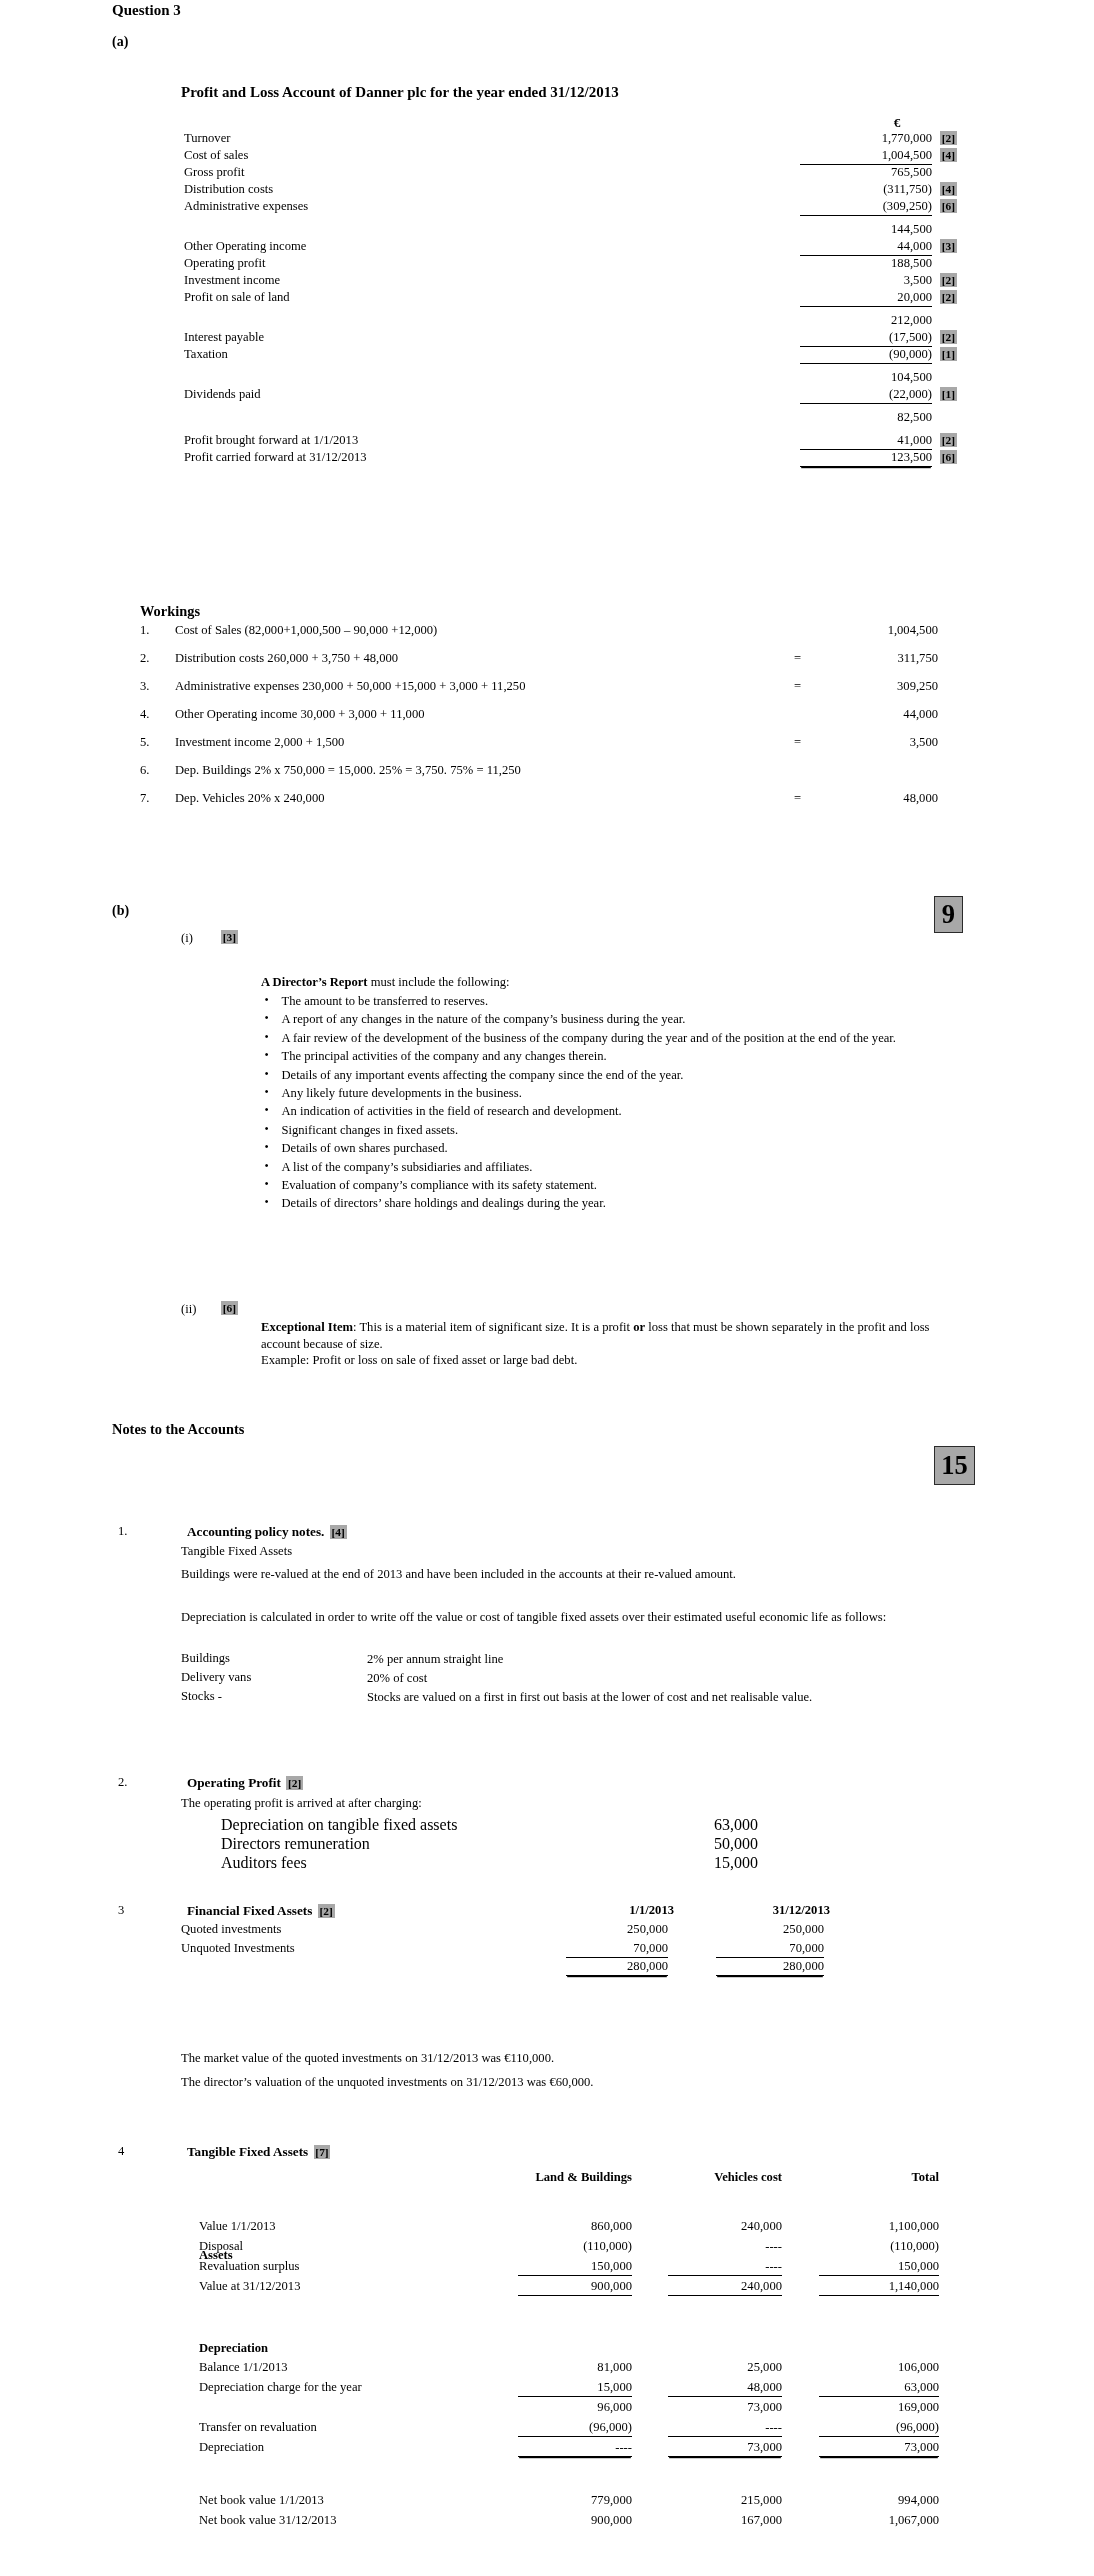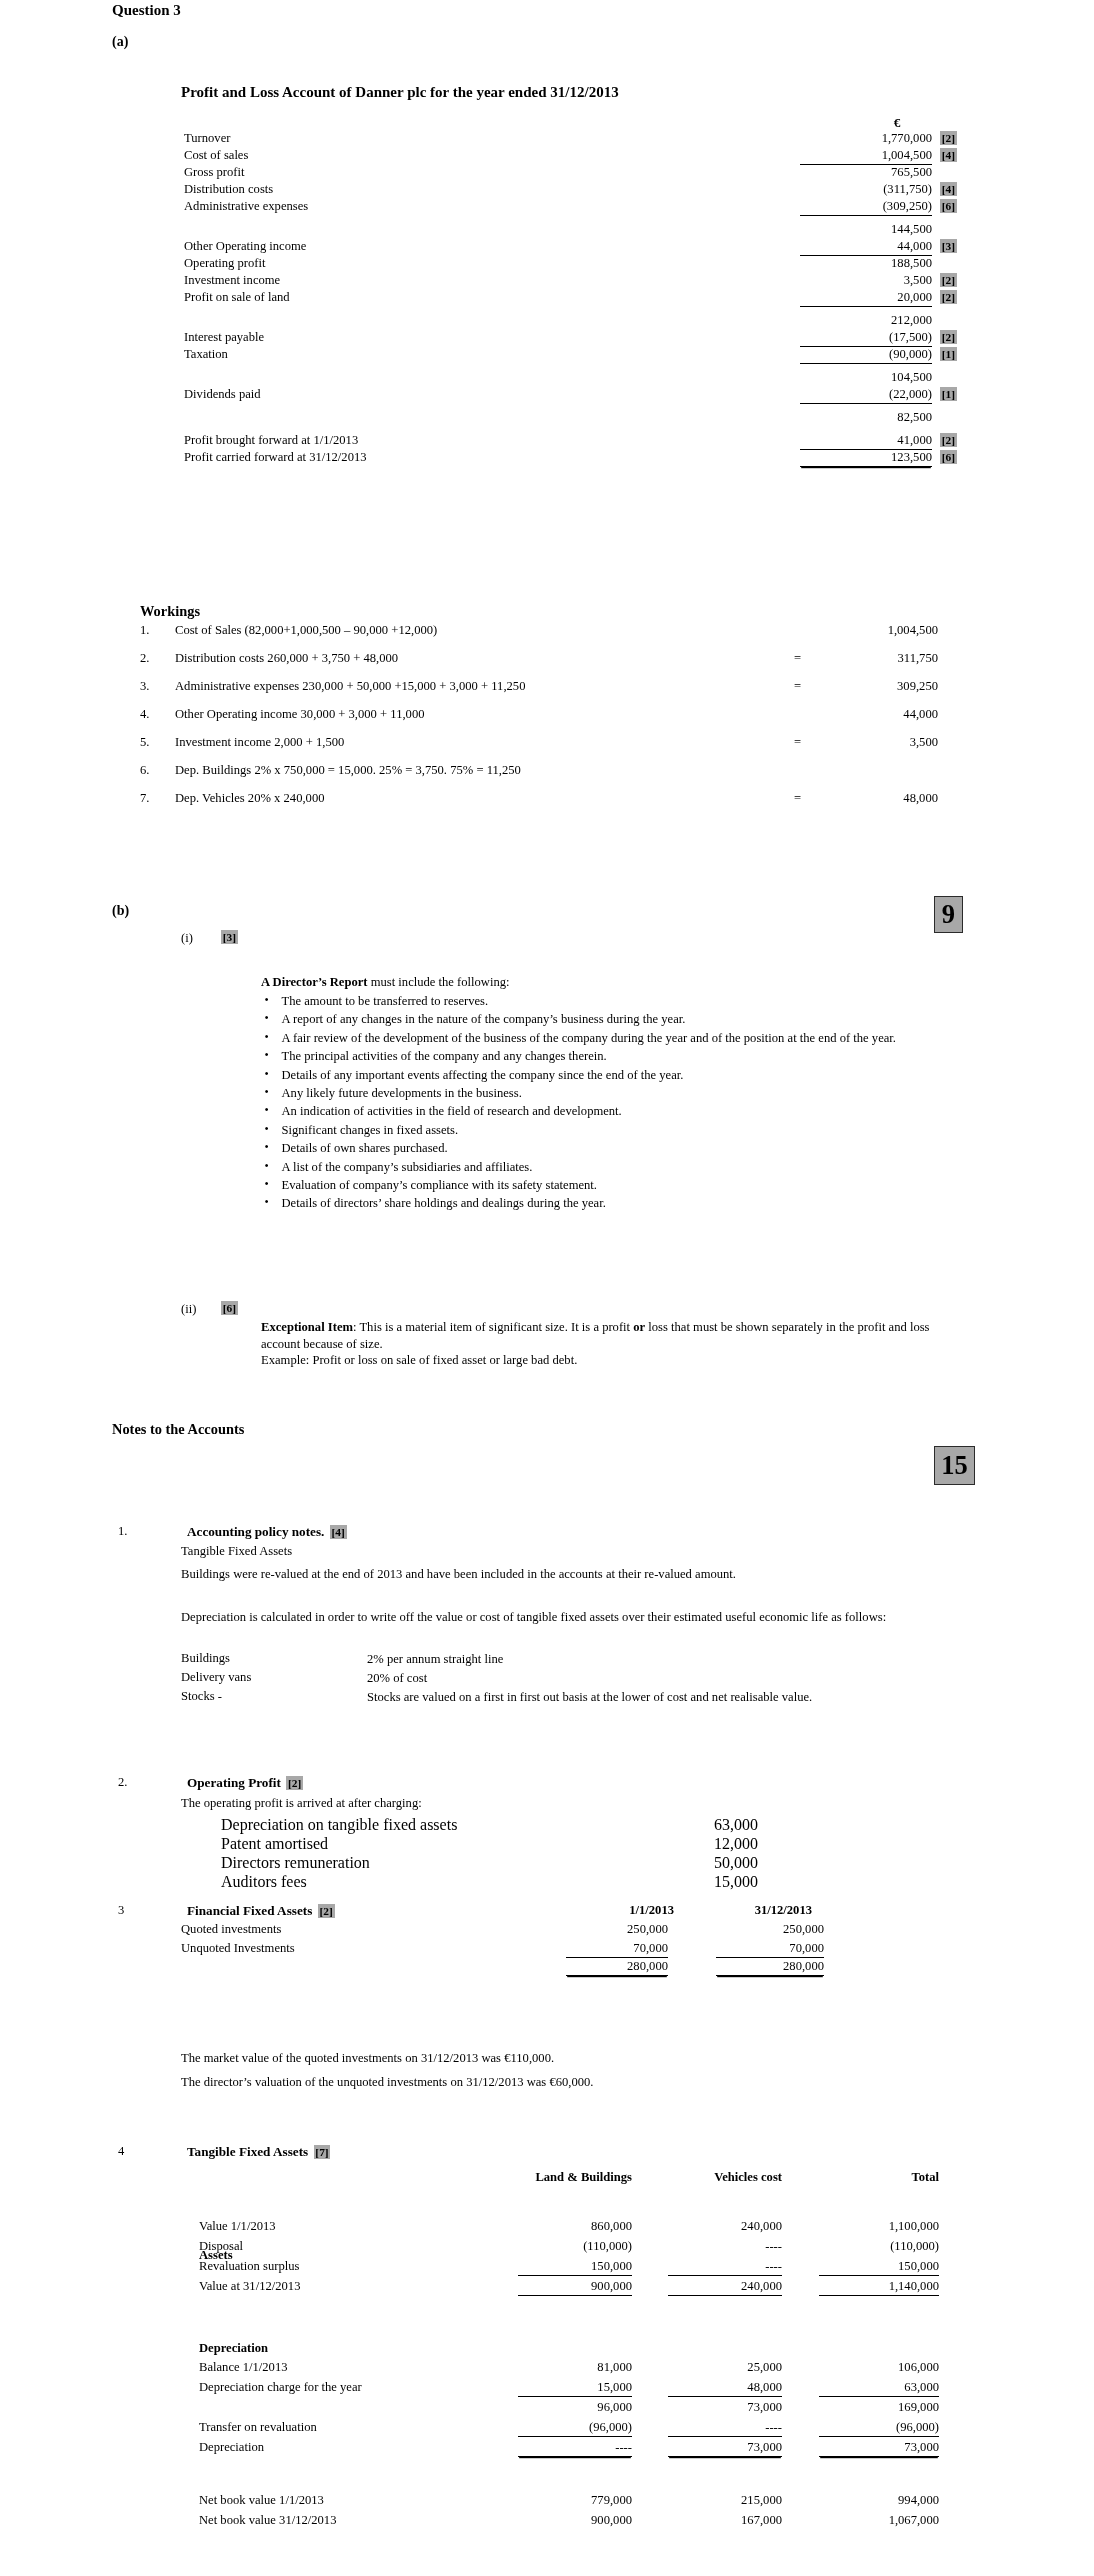--- a/index.html
+++ b/index.html
@@ -309,38 +309,34 @@
     <span class="nnum">2.</span>
     <span class="nttl"><span>Operating Profit</span><span class="mark">[2]</span></span>
   </div>
   <div class="ntext" style="top:1794px;">The operating profit is arrived at after charging:</div>
   <div id="note2-rows" style="position:absolute; left:0; top:1815px; width:1094px;">
       <div class="oprow">
         <span class="k">Depreciation on tangible fixed assets</span>
         <span class="v">63,000</span>
       </div>
       <div class="oprow">
-        <span class="k">Patent amortised</span>
-        <span class="v">12,000</span>
-      </div>
-      <div class="oprow">
         <span class="k">Directors remuneration</span>
         <span class="v">50,000</span>
       </div>
       <div class="oprow">
         <span class="k">Auditors fees</span>
         <span class="v">15,000</span>
       </div>
     </div>
 
   <div class="note" style="top:1902px;">
     <span class="nnum">3</span>
     <span class="nttl"><span>Financial Fixed Assets</span><span class="mark">[2]</span></span>
     <span class="c1-hdr b" style="position:absolute; left:566px; top:0; width:102px; text-align:right;">1/1/2013</span>
-    <span class="c2-hdr b" style="position:absolute; left:698px; top:0; width:108px; text-align:right;">31/12/2013</span>
+    <span class="c2-hdr b" style="position:absolute; left:716px; top:0; width:108px; text-align:right;">31/12/2013</span>
   </div>
   <div class="n3" id="note3-rows" style="top:1921px;">
       <div class="r">
         <span class="k">Quoted investments</span>
         <span class="c1">250,000</span>
         <span class="c2">250,000</span>
       </div>
       <div class="r">
         <span class="k">Unquoted Investments</span>
         <span class="c1 u1">70,000</span>

